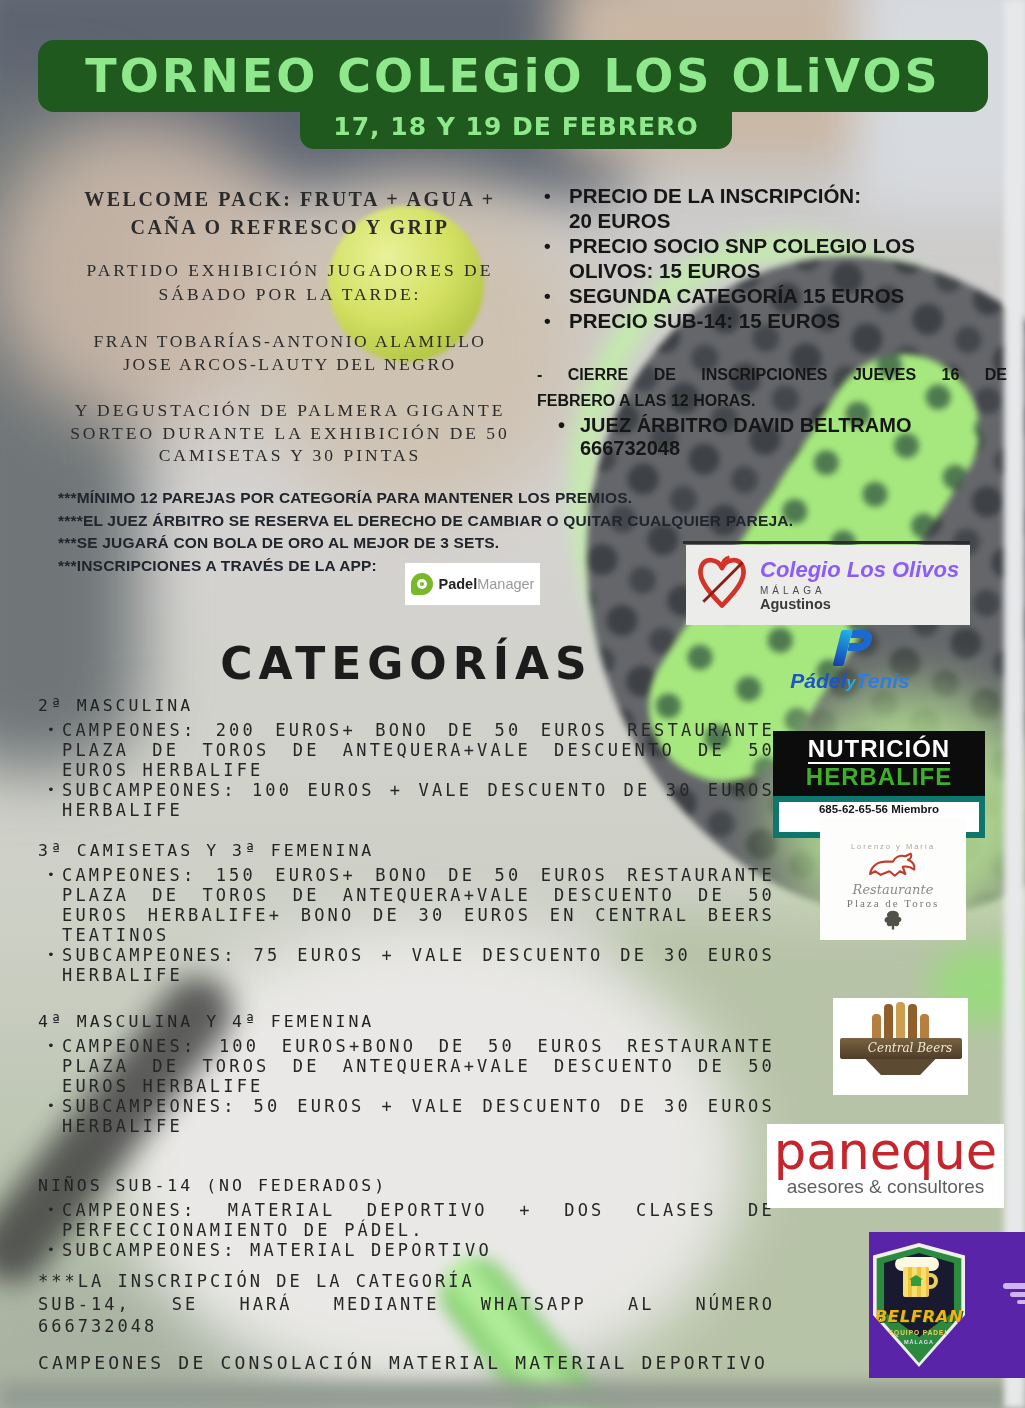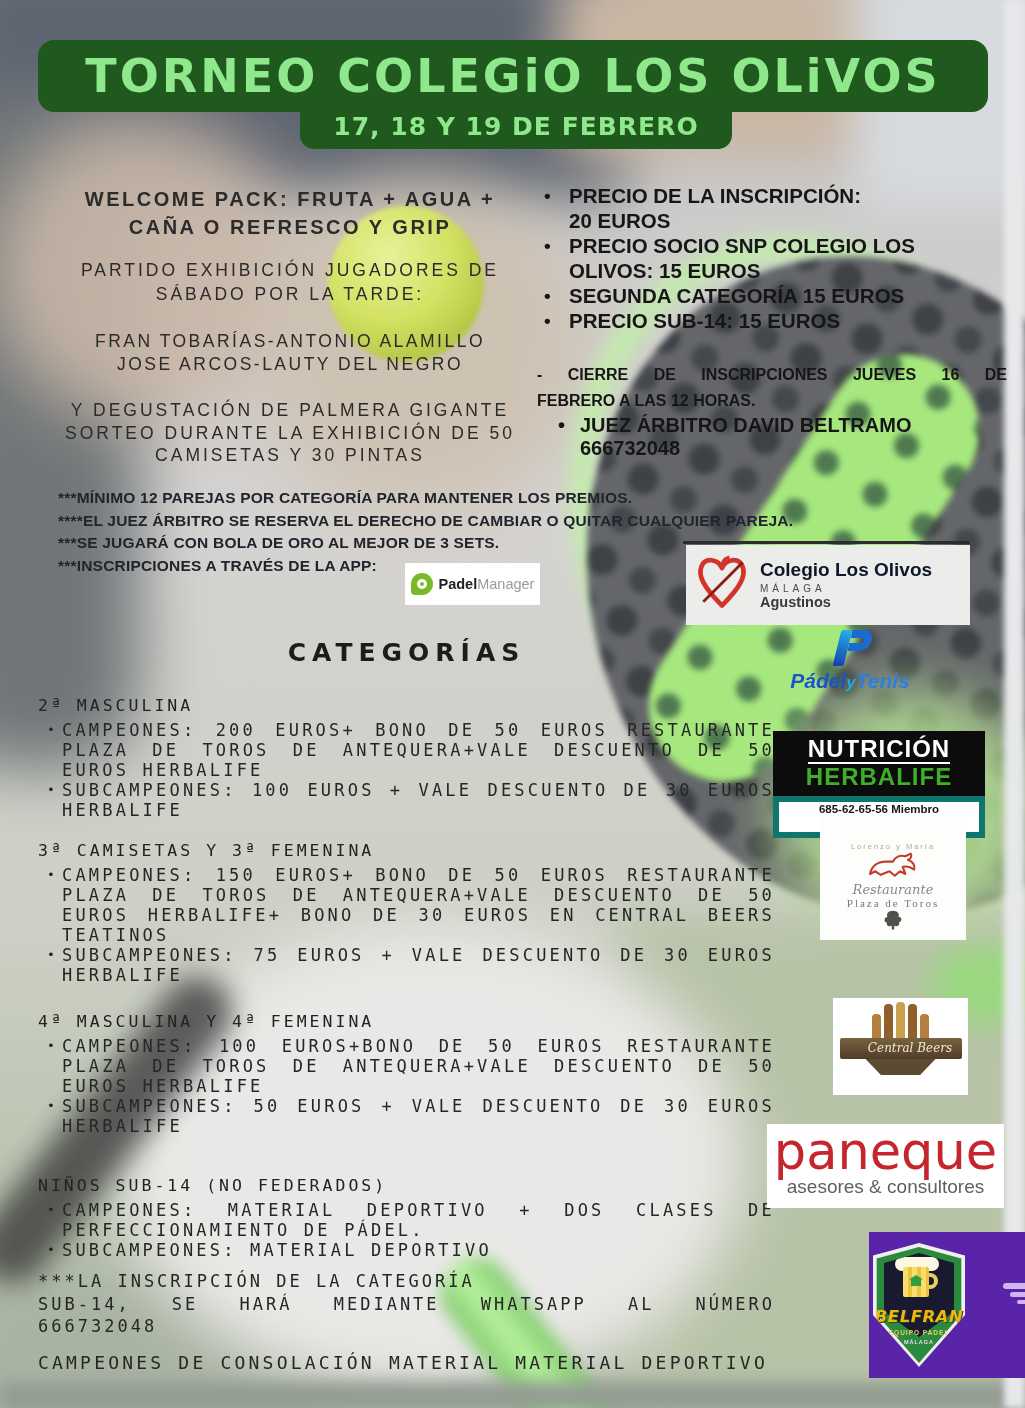--- a/index.html
+++ b/index.html
@@ -44,21 +44,21 @@
   .bg-bottom { left:0; top:1382px; width:1025px; height:30px; background:#939c92; filter:blur(8px); }
   .bg-redge { left:1004px; top:0; width:21px; height:1408px; background:#e7e8ea; filter:blur(3px); }
   
   .hdr-box { left:38px; top:40px; width:950px; height:72px; background:#20591d; border-radius:16px;
     display:flex; align-items:center; justify-content:center; }
   .hdr-title { font-family:"DejaVu Sans", sans-serif; font-weight:bold; font-size:46px; letter-spacing:3px; color:#8fe88c; white-space:nowrap; }
   .hdr-dates { left:300px; top:104px; width:432px; height:45px; background:#20591d; border-radius:0 0 14px 14px;
     display:flex; align-items:center; justify-content:center; }
   .hdr-dates span { font-family:"DejaVu Sans", sans-serif; font-weight:bold; font-size:25px; letter-spacing:1px; color:#8fe88c; white-space:nowrap; }
   
-  .mono { font-family:Liberation Sans, sans-serif; color:#2b2b2b; }
+  .mono { font-family:Liberation Serif, serif; color:#2b2b2b; }
   .intro { text-align:center; }
   .intro div { white-space:nowrap; }
   .i-welcome { left:50px; top:185px; width:480px; font-size:20px; letter-spacing:2.5px; line-height:28px; font-weight:bold; }
   .i-block   { left:50px; top:258px; width:480px; font-size:17.5px; letter-spacing:3px; line-height:24px; }
   .i-players { left:50px; top:330px; width:480px; font-size:17.5px; letter-spacing:2.5px; line-height:23px; }
   .i-raffle  { left:40px; top:399px; width:500px; font-size:17.5px; letter-spacing:3px; line-height:22.5px; }
   
   .pricing { left:542px; top:183px; width:408px; color:#161616; }
   .pi { position:relative; padding-left:27px; font-weight:bold; font-size:20.5px; line-height:25px; }
   .pi .blt { position:absolute; left:2px; top:0; font-size:19px; }
@@ -73,21 +73,21 @@
     display:flex; align-items:center; justify-content:center; gap:6px; }
   .pm-pin { width:22px; height:22px; background:#79b929; border-radius:50% 50% 50% 4px;
     display:flex; align-items:center; justify-content:center; }
   .pm-ring { width:10px; height:10px; border:3px solid #fff; border-radius:50%; }
   .pm-text { font-size:14.5px; }
   .pm-text b { color:#222; } .pm-text span { color:#9a9a9a; }
   .col-line { left:683px; top:541px; width:287px; height:3px; background:#2a2d2a; }
   .col-box { left:686px; top:545px; width:284px; height:80px; background:#ececeb;
     display:flex; align-items:center; padding:4px 8px; gap:10px; }
   .col-txt { line-height:1.15; }
-  .col-name { font-size:19px; font-weight:bold; color:#0f172a; }
+  .col-name { font-size:22px; font-weight:bold; color:#8b5cf6;font-style:italic; }
   .col-city { font-size:10px; letter-spacing:4px; color:#4a4a4a; margin-top:2px; }
   .col-order { font-size:14.5px; font-weight:bold; color:#3a3a3a; }
   .pyt { left:770px; top:628px; width:160px; height:74px; text-align:center; }
   .pyt-icon { position:relative; width:42px; height:40px; margin:0 auto; transform:skewX(-14deg); }
   .pyt-bar { position:absolute; left:8px; top:2px; width:11px; height:36px; background:linear-gradient(200deg,#23b6ea,#1739ae); border-radius:2px; }
   .pyt-bowl { position:absolute; left:19px; top:2px; width:22px; height:21px; border:8px solid #1b6ad2; border-left:none; border-radius:0 14px 14px 0; }
   .pyt-text { font-style:italic; font-weight:bold; font-size:21px; color:#1b55c8; margin-top:1px; white-space:nowrap; }
   .pyt-text .y { color:#29a8e2; font-size:17px; } .pyt-text .t { color:#2e7ee0; }
   
   .hb { left:773px; top:731px; width:212px; }
@@ -128,21 +128,21 @@
   .bf-handle { position:absolute; left:48px; top:20px; width:9px; height:16px; border:4px solid #e8cf5e; border-left:none; border-radius:0 8px 8px 0; }
   .bf-foam { position:absolute; left:14px; top:4px; width:44px; height:14px; background:#fdf8e2; border-radius:8px; }
   .bf-house { position:absolute; left:28px; top:22px; width:14px; height:11px; background:#2f9e3f;
     clip-path:polygon(50% 0,100% 42%,86% 42%,86% 100%,14% 100%,14% 42%,0 42%); }
   .bf-name { position:absolute; left:0; right:0; top:64px; text-align:center; font-family:"DejaVu Sans", sans-serif;
     font-weight:bold; font-style:italic; font-size:16.5px; color:#f4b312; text-shadow:1px 1px 0 #1c4a22; letter-spacing:.5px; }
   .bf-sub { position:absolute; left:0; right:0; top:86px; text-align:center; font-size:6.5px; font-weight:bold; color:#f0d060; letter-spacing:1px; }
   .bf-city { position:absolute; left:0; right:0; top:96px; text-align:center; font-size:5.5px; font-weight:bold; color:#e8dcf8; letter-spacing:1px; }
   
   .cat-title { left:38px; top:638px; width:737px; text-align:center; font-family:"DejaVu Sans", sans-serif;
-    font-weight:bold; font-size:25px; letter-spacing:6px; color:#1c1c1c; }
+    font-weight:bold; font-size:44px; letter-spacing:6px; color:#1c1c1c; }
   .cat-sec { left:38px; width:737px; }
   .cat-sec h3 { font-family:"DejaVu Sans Mono", monospace; font-weight:normal; font-size:16.5px; letter-spacing:3px; color:#222; margin-bottom:5px; white-space:nowrap; }
   .cat-b { position:relative; padding-left:24px; font-family:"DejaVu Sans Mono", monospace; font-size:17px;
     letter-spacing:3.2px; line-height:20px; color:#262626; text-align:justify; }
   .cat-b .blt { position:absolute; left:9px; top:0; font-size:13px; letter-spacing:0; }
   .s1 { top:696px; } .s2 { top:841px; } .s3 { top:1012px; } .s4 { top:1176px; }
   .sub14 { left:38px; top:1270px; width:737px; font-family:"DejaVu Sans Mono", monospace; font-size:17px; letter-spacing:3px; line-height:22.5px; color:#262626; }
   .consol { left:38px; top:1352px; width:760px; font-family:"DejaVu Sans Mono", monospace; font-size:18px; letter-spacing:3.2px; color:#262626; white-space:nowrap; }
 </style>
 </head>

